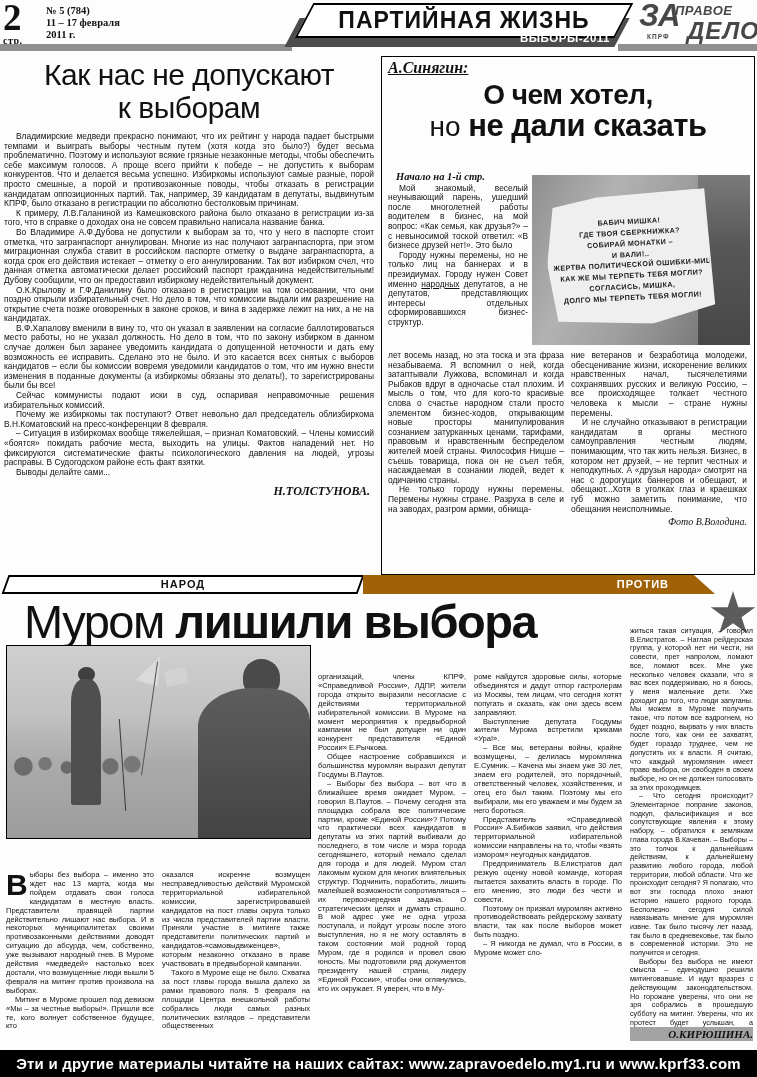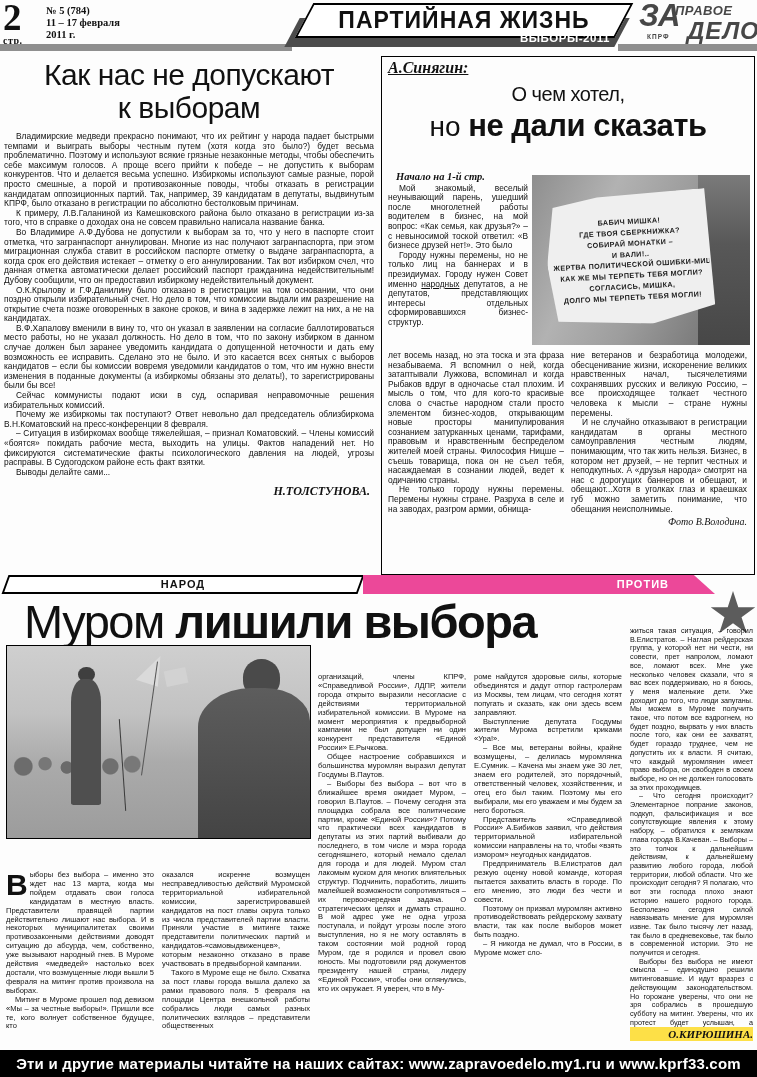--- a/index.html
+++ b/index.html
@@ -35,21 +35,21 @@
   .left-article{left:4px;top:56px;width:370px;height:516px;}
   .la-title{font-size:30px;line-height:33px;font-weight:400;letter-spacing:-.5px;text-align:center;margin-top:2px;}
   .la-body{margin-top:8px;font-size:8.4px;line-height:9.6px;text-align:justify;}
   .la-body p{text-indent:12px;}
   .la-sign{margin-top:7px;text-align:right;font-family:"Liberation Serif",serif;font-weight:700;font-style:italic;font-size:12px;padding-right:4px;}
 
   
   .right-article{left:381px;top:56px;width:372px;height:517px;border:1px solid #000;}
   .ra-kicker{left:6px;top:2px;font-family:"Liberation Serif",serif;font-weight:700;font-style:italic;font-size:16px;text-decoration:underline;}
   .ra-title{left:0;top:22px;width:100%;text-align:center;line-height:31px;}
-  .ra-t1{font-size:20px;font-weight:400;letter-spacing:-.5px;display:block;}
+  .ra-t1{font-size:28px;font-weight:700;letter-spacing:-.5px;display:block;}
   .ra-t2r{font-size:28px;font-weight:400;}
   .ra-t2b{font-size:31px;font-weight:700;letter-spacing:-.5px;}
   .ra-lead{font-family:"Liberation Serif",serif;font-weight:700;font-style:italic;font-size:10.5px;text-indent:8px;margin-bottom:2px;}
   .ra-narrow{left:6px;top:115px;width:140px;height:178px;font-size:8.4px;line-height:9.6px;text-align:justify;}
   .ra-narrow p{text-indent:11px;}
   .ra-photo{left:150px;top:118px;width:218px;height:170px;
     background:linear-gradient(115deg,#8e8e8e,#b2b2b2 30%,#9d9d9d 55%,#7e7e7e 80%,#6f6f6f);}
   .ra-photo .person{position:absolute;right:0;top:0;width:24%;height:100%;
     background:linear-gradient(180deg,#7a7a7a,#585858 40%,#474747);}
   .placard{position:absolute;left:7%;top:10%;width:76%;height:78%;background:#efefef;
@@ -60,21 +60,21 @@
   .ra-col{top:294px;width:176px;height:216px;font-size:8.4px;line-height:9.6px;text-align:justify;}
   .ra-col p{text-indent:11px;}
   .ra-col p:first-child{text-indent:0;}
   .ra-col-l{left:6px;}
   .ra-col-r{left:189px;}
   .ra-credit{text-align:right;font-family:"Liberation Serif",serif;font-style:italic;font-size:10px;margin-top:3px;}
 
   
   .band-narod{left:5px;top:575px;width:352px;height:15px;background:#fff;border:2px solid #000;transform:skewX(-20deg);}
   .band-narod span{display:block;text-align:center;font-size:11px;font-weight:700;line-height:15px;letter-spacing:1px;transform:skewX(20deg);}
-  .band-protiv{left:363px;top:575px;width:352px;height:19px;background:#ec4899;color:#fff;
+  .band-protiv{left:363px;top:575px;width:352px;height:19px;background:#a16207;color:#fff;
     text-align:right;font-size:11px;font-weight:700;line-height:19px;letter-spacing:1px;padding-right:46px;box-sizing:border-box;
     clip-path:polygon(0 0,94% 0,100% 100%,0 100%);}
   .star{right:-2px;top:584px;font-size:58px;line-height:58px;color:#5c5c5c;}
 
   
   .bot{left:0;top:595px;width:757px;height:352px;}
   .bot-title{left:24px;top:2px;width:600px;font-size:47px;line-height:50px;letter-spacing:-1.5px;white-space:nowrap;}
   .bot-title .t-reg{font-weight:400;}
   .bot-title .t-bold{font-weight:700;}
   .bot-photo{left:6px;top:50px;width:303px;height:192px;border:1px solid #000;overflow:hidden;
@@ -97,21 +97,21 @@
   .bcol{font-size:7.5px;line-height:8.9px;text-align:justify;overflow:hidden;margin-top:28px;}
   .bcol p{text-indent:9px;}
   .no-fi p:first-child{text-indent:0;}
   .col1{left:6px;top:248px;width:148px;height:202px;}
   .col2{left:162px;top:248px;width:148px;height:202px;}
   .col3{left:318px;top:50px;width:148px;height:400px;}
   .col4{left:474px;top:50px;width:148px;height:400px;}
   .col5{left:630px;top:4px;width:123px;height:446px;font-size:7.2px;line-height:8.7px;}
   .dropcap{float:left;font-size:30px;line-height:26px;font-weight:700;padding:1px 2px 0 0;}
   .col1 p.first{text-indent:0;}
-  .bot-sign{left:630px;top:432px;width:123px;text-align:right;background:#fde047;
+  .bot-sign{left:630px;top:432px;width:123px;text-align:right;background:#a3a3a3;
     font-family:"Liberation Serif",serif;font-weight:700;font-style:italic;font-size:11px;line-height:14px;}
 
   
   .footer{left:0;top:1050px;width:757px;height:27px;background:#000000;color:#fff;
     text-align:center;font-size:15px;font-weight:700;line-height:27px;letter-spacing:.2px;}
 </style>
 </head>
 <body>
 
 <div class="abs pagenum">

